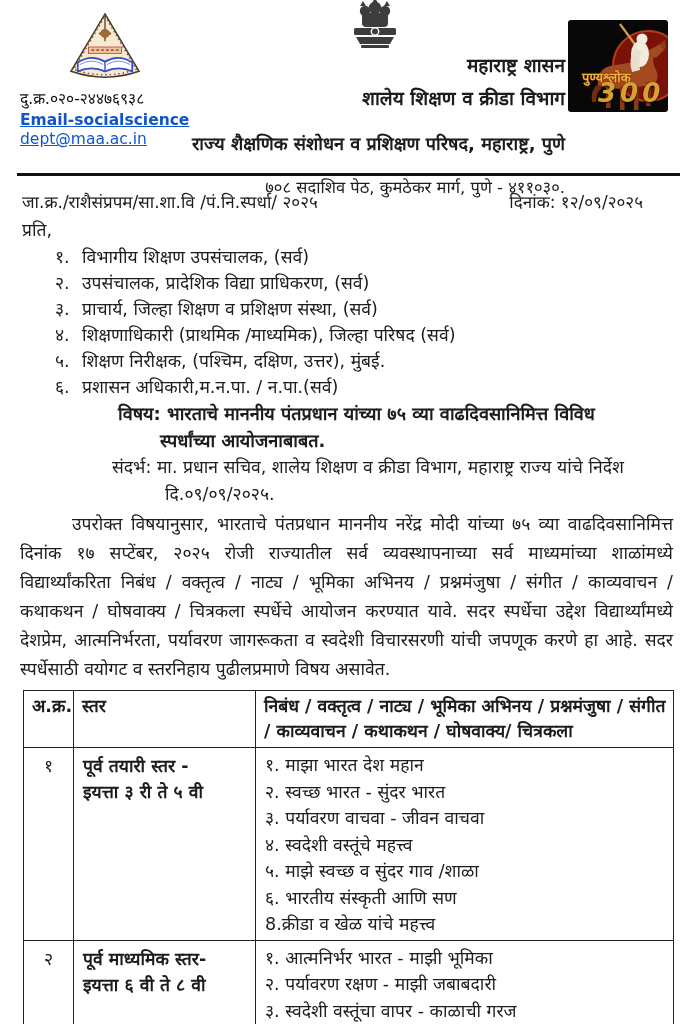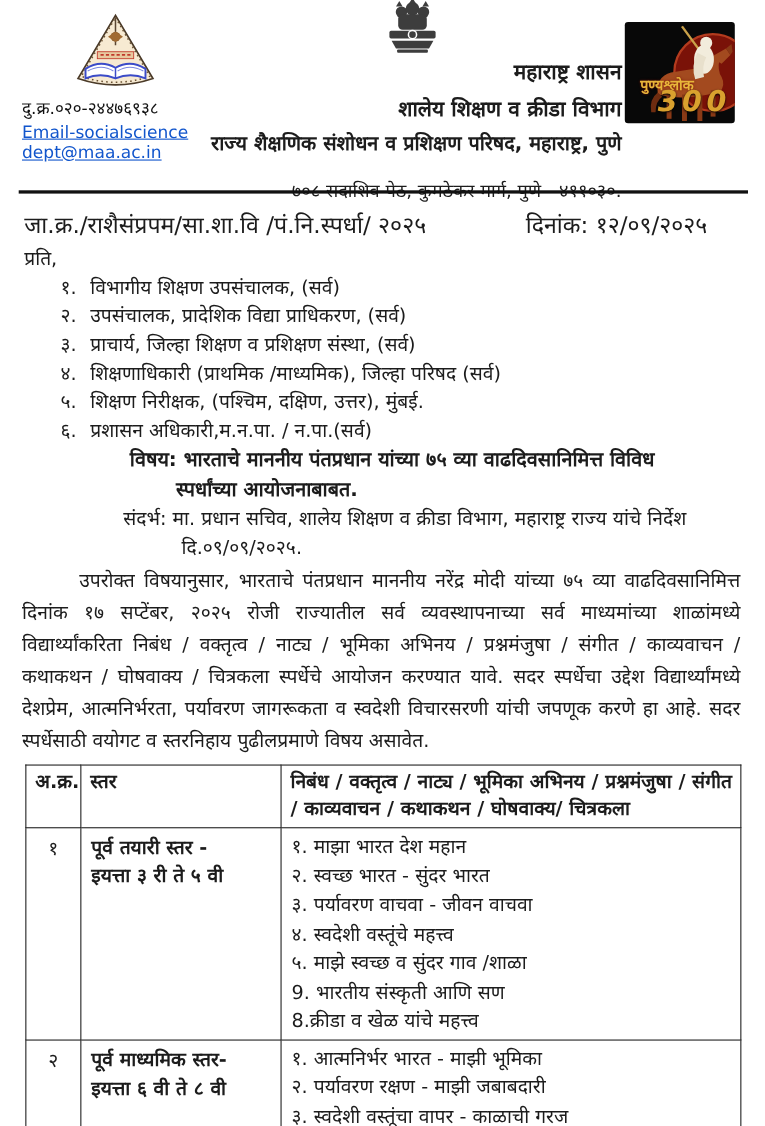--- a/index.html
+++ b/index.html
@@ -10,36 +10,36 @@
     font-family:"DejaVu Sans", sans-serif;
     color:#1c1c1c;
   }
   
   .hdr { position:relative; height:176px; }
   .hdr-left { position:absolute; left:20px; top:0; width:160px; }
   .scert-logo { position:absolute; left:46px; top:12px; }
   .contact { position:absolute; left:0; top:90px; font-size:15.5px; line-height:19px; white-space:nowrap; }
   .contact .phone { color:#111; margin-bottom:2px; }
   .contact a { display:block; color:#1155cc; text-decoration:underline; cursor:pointer; }
-  .contact a.em1 { font-weight:normal; }
+  .contact a.em1 { font-weight:bold; }
   .hdr-center { position:absolute; left:185px; top:0; width:380px; text-align:right; }
   .emblem { display:block; margin:0 auto; }
   .hc1 { font-size:19px; font-weight:bold; margin-top:2px; white-space:nowrap; }
   .hc2 { font-size:19px; font-weight:bold; margin-top:7px; white-space:nowrap; }
-  .hc3 { font-size:18px; font-weight:bold; margin-top:6px; white-space:nowrap; }
+  .hc3 { font-size:18px; font-weight:bold; margin-top:20px; white-space:nowrap; }
   .hc4 { font-size:16.5px; margin-top:20px; white-space:nowrap; }
   .badge {
     position:absolute; left:568px; top:20px; width:100px; height:92px;
     background:#080808; border-radius:3px; overflow:hidden;
   }
   .badge .b-title { position:absolute; left:14px; top:48px; color:#e8b53a; font-size:13px; font-weight:bold; text-shadow:0 0 2px #7a1208; }
   .badge .b-num { position:absolute; left:30px; top:58px; color:#d9a12e; font-size:26px; font-weight:bold; font-style:italic; letter-spacing:4px; text-shadow:0 1px 2px #000; }
   .rule { position:absolute; left:17px; top:173px; width:663px; border-top:3.5px solid #111; }
   
-  .meta-row { display:flex; justify-content:space-between; padding:0 52px 0 22px; margin-top:14px; font-size:21px; }
+  .meta-row { display:flex; justify-content:space-between; padding:0 52px 0 22px; margin-top:14px; font-size:17px; }
   .salutation { margin:4px 0 0 22px; font-size:17.5px; }
   .addr-list { margin:3px 0 0 55px; font-size:17.5px; }
   .addr-item { display:flex; line-height:26px; white-space:nowrap; }
   .addr-item .num { width:27px; }
   .subject { font-weight:bold; font-size:18px; }
   .subject .s1 { margin-left:118px; line-height:27px; white-space:nowrap; }
   .subject .s2 { margin-left:160px; line-height:27px; white-space:nowrap; }
   .reference { font-size:17.5px; }
   .reference .r1 { margin-left:112px; line-height:27px; white-space:nowrap; }
   .reference .r2 { margin-left:165px; line-height:27px; white-space:nowrap; }
@@ -195,21 +195,21 @@
       <td class="level">
         <div>पूर्व तयारी स्तर -</div>
         <div>इयत्ता ३ री ते ५ वी</div>
       </td>
       <td class="tps">
         <div class="topic-line">१. माझा भारत देश महान</div>
         <div class="topic-line">२. स्वच्छ भारत - सुंदर भारत</div>
         <div class="topic-line">३. पर्यावरण वाचवा - जीवन वाचवा</div>
         <div class="topic-line">४. स्वदेशी वस्तूंचे महत्त्व</div>
         <div class="topic-line">५. माझे स्वच्छ व सुंदर गाव /शाळा</div>
-        <div class="topic-line">9. भारतीय संस्कृती आणि सण</div>
+        <div class="topic-line">६. भारतीय संस्कृती आणि सण</div>
         <div class="topic-line">8.क्रीडा व खेळ यांचे महत्त्व</div>
       </td>
     </tr>
     <tr>
       <td class="sr">२</td>
       <td class="level">
         <div>पूर्व माध्यमिक स्तर-</div>
         <div>इयत्ता ६ वी ते ८ वी</div>
       </td>
       <td class="tps">

